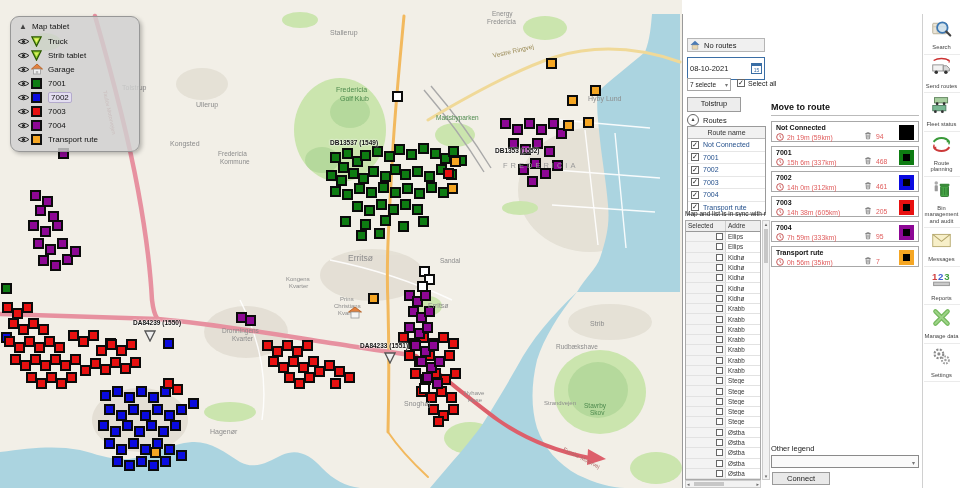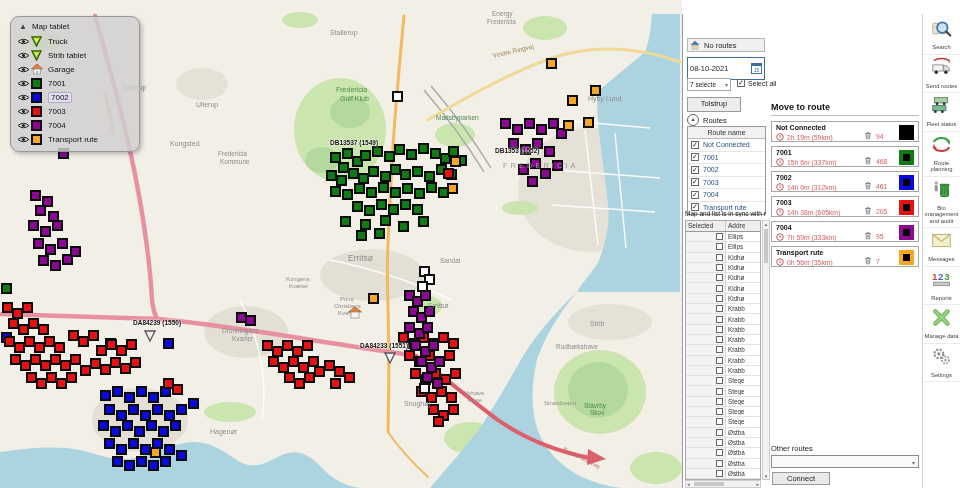--- a/index.html
+++ b/index.html
@@ -851,21 +851,21 @@
             <span>0h 56m (35km)</span>
           </div>
           <span class="trash"><svg viewBox="0 0 12 12" width="8" height="9">
               <path d="M2 3h8 M4.2 3V1.8h3.6V3 M3 3l0.7 8h4.6L9 3 M4.8 4.5v5 M7.2 4.5v5" fill="none" stroke="#555" stroke-width="0.9"></path>
             </svg></span>
           <span class="cnt">7</span>
           <span class="swatch" style="border-color: rgb(245, 166, 35);"></span>
         </div>
       </div>
 
-    <div class="other-label">Other routes</div>
+    <div class="other-label">Other legend</div>
     <div class="other-dd">
       <span class="dd-arrow">▾</span>
     </div>
     <div class="connect-btn">Connect</div>
   </div>
 
   <div class="toolbar">
       <div class="tb-item">
         <span><svg viewBox="0 0 24 24">
             <rect x="2" y="6" width="16" height="12" rx="1" fill="#e9e4d8" stroke="#b5ab94"></rect>

